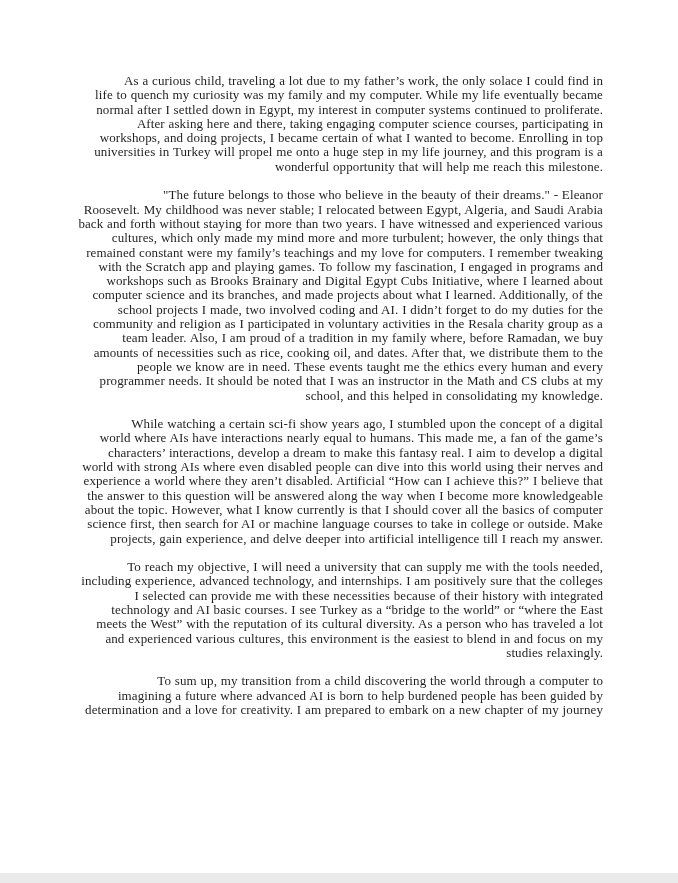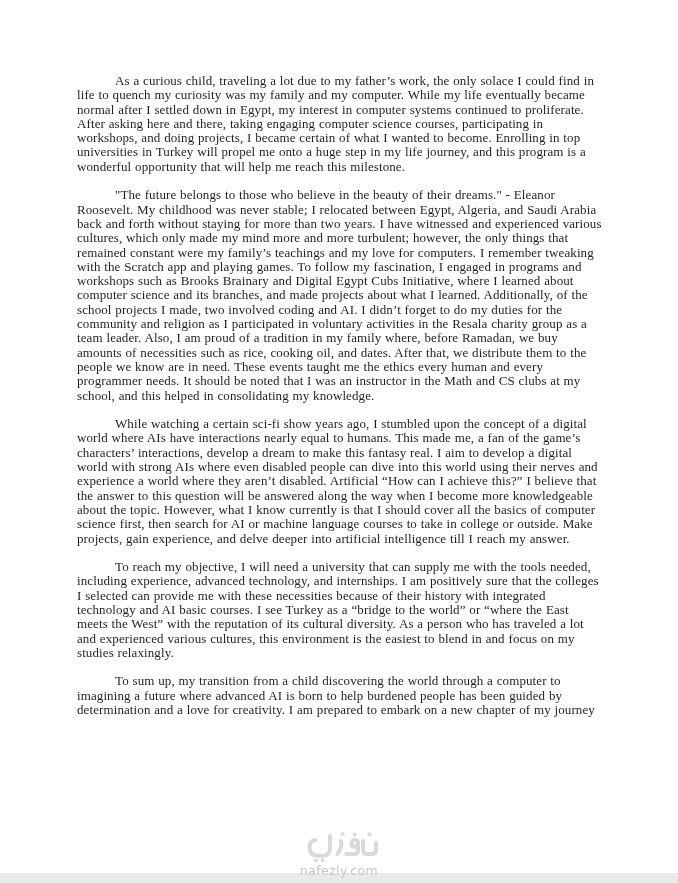--- a/index.html
+++ b/index.html
@@ -28,20 +28,21 @@
     font-family: "Liberation Serif", serif;
     font-size: 13px;
     line-height: 14.3px;
     text-align: left;
   }
   .content p {
     margin: 0 0 14.3px 0;
     text-indent: 38px;
     letter-spacing: 0.1px;
     word-spacing: 0.4px;
+    text-align: right;
   }
   .watermark {
     position: absolute;
     left: 289px;
     top: 831px;
     width: 100px;
     text-align: center;
     z-index: 2;
   }
   .wm-logo {
@@ -72,42 +73,16 @@
 <div class="page">
 
   <div class="content">
     <p>As a curious child, traveling a lot due to my father’s work, the only solace I could find in life to quench my curiosity was my family and my computer. While my life eventually became normal after I settled down in Egypt, my interest in computer systems continued to proliferate. After asking here and there, taking engaging computer science courses, participating in workshops, and doing projects, I became certain of what I wanted to become. Enrolling in top universities in Turkey will propel me onto a huge step in my life journey, and this program is a wonderful opportunity that will help me reach this milestone.</p>
     <p>"The future belongs to those who believe in the beauty of their dreams." - Eleanor Roosevelt. My childhood was never stable; I relocated between Egypt, Algeria, and Saudi Arabia back and forth without staying for more than two years. I have witnessed and experienced various cultures, which only made my mind more and more turbulent; however, the only things that remained constant were my family’s teachings and my love for computers. I remember tweaking with the Scratch app and playing games. To follow my fascination, I engaged in programs and workshops such as Brooks Brainary and Digital Egypt Cubs Initiative, where I learned about computer science and its branches, and made projects about what I learned. Additionally, of the school projects I made, two involved coding and AI. I didn’t forget to do my duties for the community and religion as I participated in voluntary activities in the Resala charity group as a team leader. Also, I am proud of a tradition in my family where, before Ramadan, we buy amounts of necessities such as rice, cooking oil, and dates. After that, we distribute them to the people we know are in need. These events taught me the ethics every human and every programmer needs. It should be noted that I was an instructor in the Math and CS clubs at my school, and this helped in consolidating my knowledge.</p>
     <p>While watching a certain sci-fi show years ago, I stumbled upon the concept of a digital world where AIs have interactions nearly equal to humans. This made me, a fan of the game’s characters’ interactions, develop a dream to make this fantasy real. I aim to develop a digital world with strong AIs where even disabled people can dive into this world using their nerves and experience a world where they aren’t disabled. Artificial “How can I achieve this?” I believe that the answer to this question will be answered along the way when I become more knowledgeable about the topic. However, what I know currently is that I should cover all the basics of computer science first, then search for AI or machine language courses to take in college or outside. Make projects, gain experience, and delve deeper into artificial intelligence till I reach my answer.</p>
     <p>To reach my objective, I will need a university that can supply me with the tools needed, including experience, advanced technology, and internships. I am positively sure that the colleges I selected can provide me with these necessities because of their history with integrated technology and AI basic courses. I see Turkey as a “bridge to the world” or “where the East meets the West” with the reputation of its cultural diversity. As a person who has traveled a lot and experienced various cultures, this environment is the easiest to blend in and focus on my studies relaxingly.</p>
     <p>To sum up, my transition from a child discovering the world through a computer to imagining a future where advanced AI is born to help burdened people has been guided by determination and a love for creativity. I am prepared to embark on a new chapter of my journey</p>
   </div>
 
-  <div class="watermark">
-    <svg class="wm-logo" width="80" height="32" viewBox="0 0 80 32" role="img" aria-label="نفذلي">
-      <g stroke="#d9d9d9" stroke-width="4" fill="none" stroke-linecap="round" stroke-linejoin="round">
-
-        <path d="M64,10 v9 q0,4 4,4 h5 q4,0 4,-4 v-7"></path>
-
-        <path d="M59,12.5 q0,-3.5 -3.2,-3.5 q-3.2,0 -3.2,3.5 q0,3.2 3.2,3.2 q3.2,0 3.2,-3.2 v7 q0,3.5 -3.5,3.5 h-8.5"></path>
-
-        <path d="M42,10 q1.5,7 -3.5,13"></path>
-
-        <path d="M31,5 v12 q0,8 -9.5,8 q-11,0 -11,-9 q0,-6 6,-7"></path>
-      </g>
-      <g fill="#d9d9d9" stroke="none">
-
-        <circle cx="70.5" cy="3.5" r="2"></circle>
-
-        <circle cx="55.8" cy="3.5" r="2"></circle>
-
-        <circle cx="43.5" cy="3" r="2"></circle>
-
-        <circle cx="17" cy="29.5" r="1.9"></circle>
-        <circle cx="23.5" cy="29.5" r="1.9"></circle>
-      </g>
-    </svg>
-    <div class="wm-url">nafezly.com</div>
-  </div>
 
   <div class="bottom-bar"></div>
 
 </div>
 
 </body></html>

